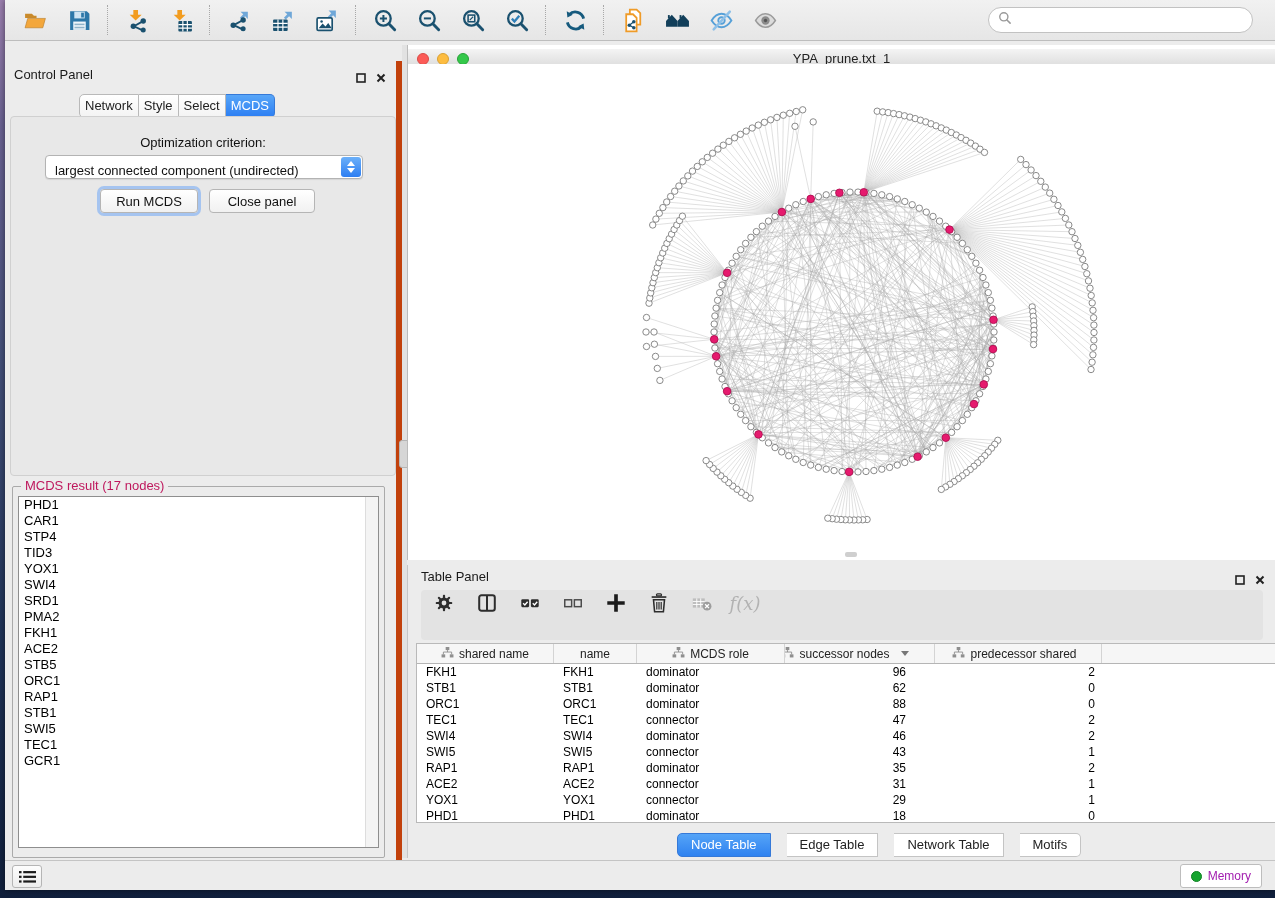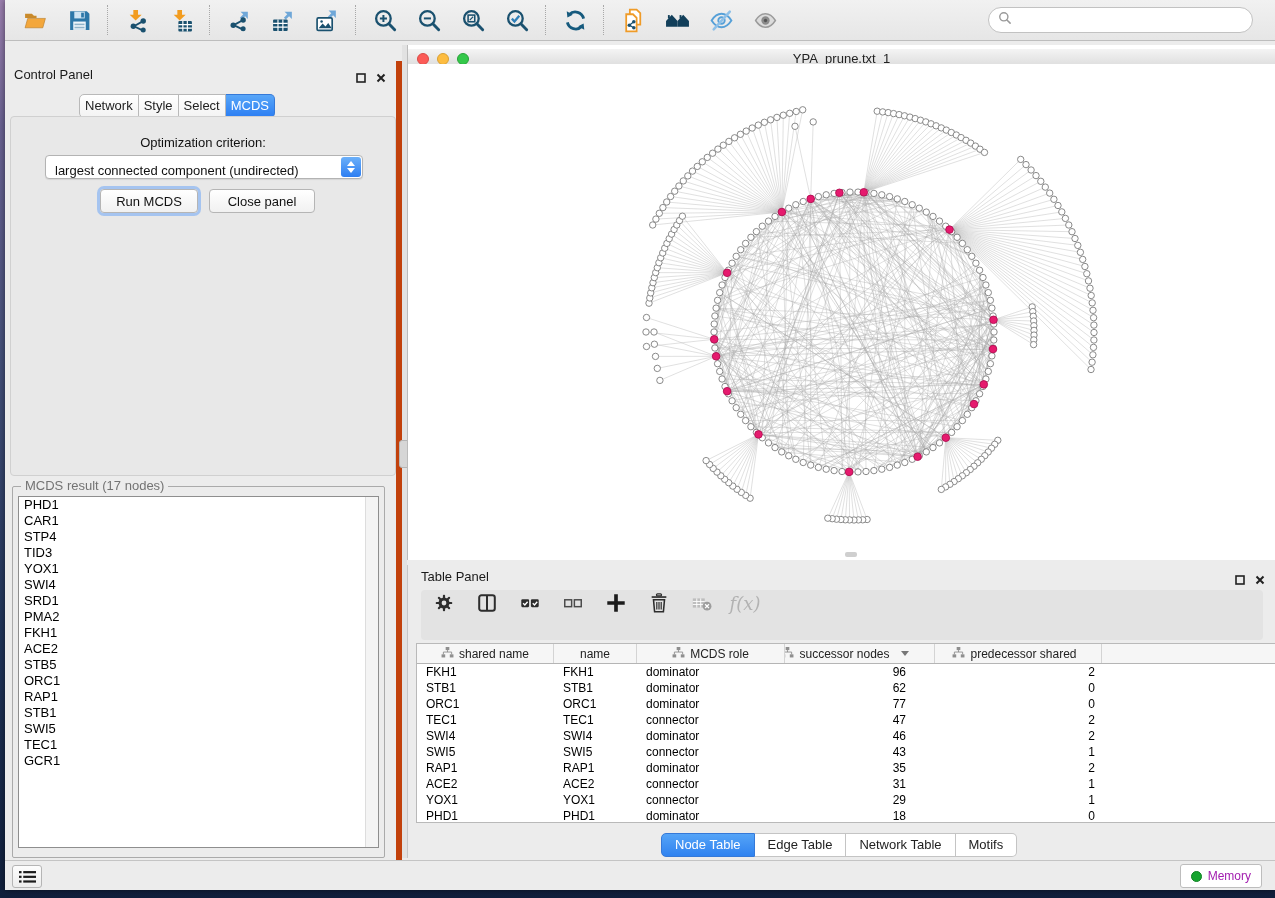--- a/index.html
+++ b/index.html
@@ -37,21 +37,21 @@
   .crit-stepper{position:absolute;right:1px;top:1px;width:20px;height:20px;border-radius:3px;
     background:linear-gradient(#6cb0f9,#2d7ef2);display:flex;flex-direction:column;align-items:center;justify-content:center;gap:2px;}
   .tri-up{width:0;height:0;border-left:4px solid transparent;border-right:4px solid transparent;border-bottom:5px solid #fff;}
   .tri-down{width:0;height:0;border-left:4px solid transparent;border-right:4px solid transparent;border-top:5px solid #fff;}
   .mac-btn{height:24px;font-size:13px;color:#111;background:linear-gradient(#ffffff,#f1f1f1);
     border:1px solid #b5b5b5;border-radius:4px;padding:0 14px;font-family:"Liberation Sans",sans-serif;}
   .run-btn{position:absolute;left:89px;top:72px;width:98px;box-shadow:0 0 0 3px rgba(110,165,245,.55);}
   .closep-btn{position:absolute;left:198px;top:72px;width:106px;}
   .mcds-fieldset{position:absolute;left:7px;top:425px;width:373px;height:372px;border:1px solid #aaa;
     border-radius:2px;box-sizing:border-box;}
-  .mcds-legend{position:absolute;left:8px;top:-9px;background:#ececec;padding:0 4px;font-size:13px;color:#737373;}
+  .mcds-legend{position:absolute;left:8px;top:-9px;background:#ececec;padding:0 4px;font-size:13px;color:#be185d;}
   .mcds-list{position:absolute;left:5px;top:9px;width:361px;height:352px;background:#fff;border:1px solid #8e8e8e;
     box-sizing:border-box;overflow:hidden;}
   .mcds-track{position:absolute;right:0;top:0;width:12px;height:100%;background:#f4f4f4;border-left:1px solid #ddd;}
   .mcds-item{font-size:13px;line-height:16px;padding-left:5px;color:#000;}
 
   
   .v-splitter{position:absolute;left:397px;top:45px;width:5px;height:813px;background:#e2e2e2;}
   .v-grip{position:absolute;left:-3px;top:395px;width:10px;height:26px;background:#d6d6d6;border:1px solid #b5b5b5;border-radius:3px;}
 
   
@@ -78,21 +78,21 @@
   .nt-hcell{display:flex;align-items:center;justify-content:center;gap:5px;font-size:12px;color:#222;
     border-right:1px solid #d4d4d4;box-sizing:border-box;overflow:hidden;white-space:nowrap;}
   .sort-chevron{width:0;height:0;border-left:4px solid transparent;border-right:4px solid transparent;border-top:5px solid #777;margin-left:6px;}
   .nt-row{display:flex;height:16px;align-items:center;}
   .nt-cell{font-size:12px;color:#000;box-sizing:border-box;overflow:hidden;white-space:nowrap;padding-left:9px;}
   .nt-cell.num{text-align:right;padding-left:0;}
   .c0{width:137px;}.c1{width:83px;}.c2{width:148px;}.c3{width:150px;padding-right:29px;}.c4{width:167px;padding-right:7px;}.cf{flex:1;border-right:none;}
   .nt-scroll{position:absolute;right:1px;top:20px;width:13px;height:158px;background:#fbfbfb;border-left:1px solid #e0e0e0;}
   .nt-thumb{position:absolute;left:2px;top:6px;width:8px;height:88px;background:#b4b4b4;border-radius:5px;}
   .tp-tabs{position:absolute;left:253px;top:268px;display:flex;height:22px;}
-  .tp-tab{height:22px;line-height:22px;padding:0 13px;font-size:13px;background:#fff;border:1px solid #c4c4c4;border-left:none;color:#222;}
+  .tp-tab{height:22px;line-height:22px;padding:0 13px;font-size:13px;background:#fff;border:1px solid #c4c4c4;border-left:none;color:#222;margin-left:16px;}
   .tp-tab.first{border-left:1px solid #c4c4c4;border-radius:5px 0 0 5px;}
   .tp-tab.last{border-radius:0 5px 5px 0;}
   .tp-tab.active{background:linear-gradient(#55a4f7,#2f82f0);color:#fff;border-color:#3579d8;}
 
   
   .status-bar{position:absolute;left:0;top:860px;width:100%;height:30px;background:#ececec;border-top:1px solid #c4c4c4;box-sizing:border-box;}
   .list-btn{position:absolute;left:7px;top:4px;width:28px;height:21px;background:linear-gradient(#fdfdfd,#ededed);
     border:1px solid #b5b5b5;border-radius:3px;display:flex;align-items:center;justify-content:center;}
   .mem-btn{position:absolute;right:13px;top:3px;height:22px;background:#fff;border:1px solid #bdbdbd;border-radius:3px;
     display:flex;align-items:center;gap:6px;padding:0 10px;font-size:12px;color:#a21caf;}
@@ -1276,21 +1276,21 @@
               <div class="nt-cell c0">STB1</div>
               <div class="nt-cell c1">STB1</div>
               <div class="nt-cell c2">dominator</div>
               <div class="nt-cell c3 num">62</div>
               <div class="nt-cell c4 num">0</div>
             </div>
             <div class="nt-row">
               <div class="nt-cell c0">ORC1</div>
               <div class="nt-cell c1">ORC1</div>
               <div class="nt-cell c2">dominator</div>
-              <div class="nt-cell c3 num">77</div>
+              <div class="nt-cell c3 num">88</div>
               <div class="nt-cell c4 num">0</div>
             </div>
             <div class="nt-row">
               <div class="nt-cell c0">TEC1</div>
               <div class="nt-cell c1">TEC1</div>
               <div class="nt-cell c2">connector</div>
               <div class="nt-cell c3 num">47</div>
               <div class="nt-cell c4 num">2</div>
             </div>
             <div class="nt-row">

